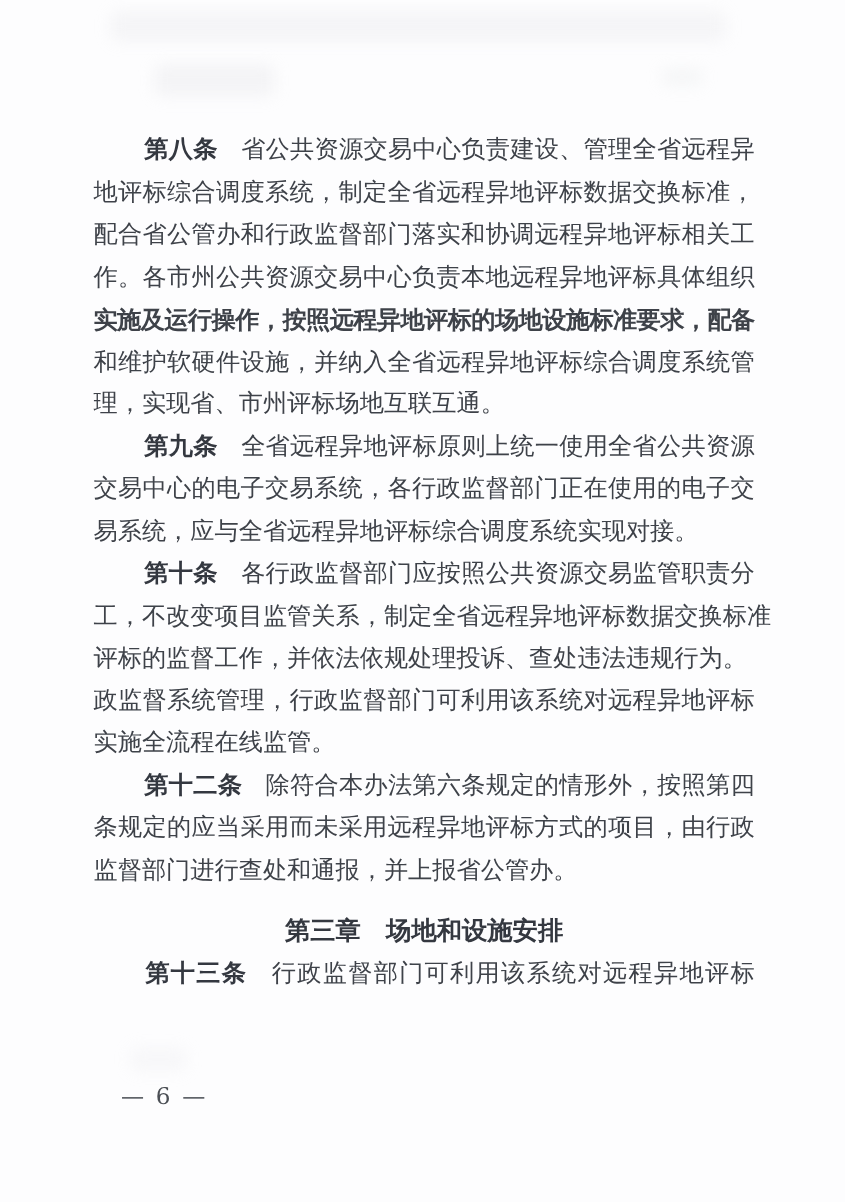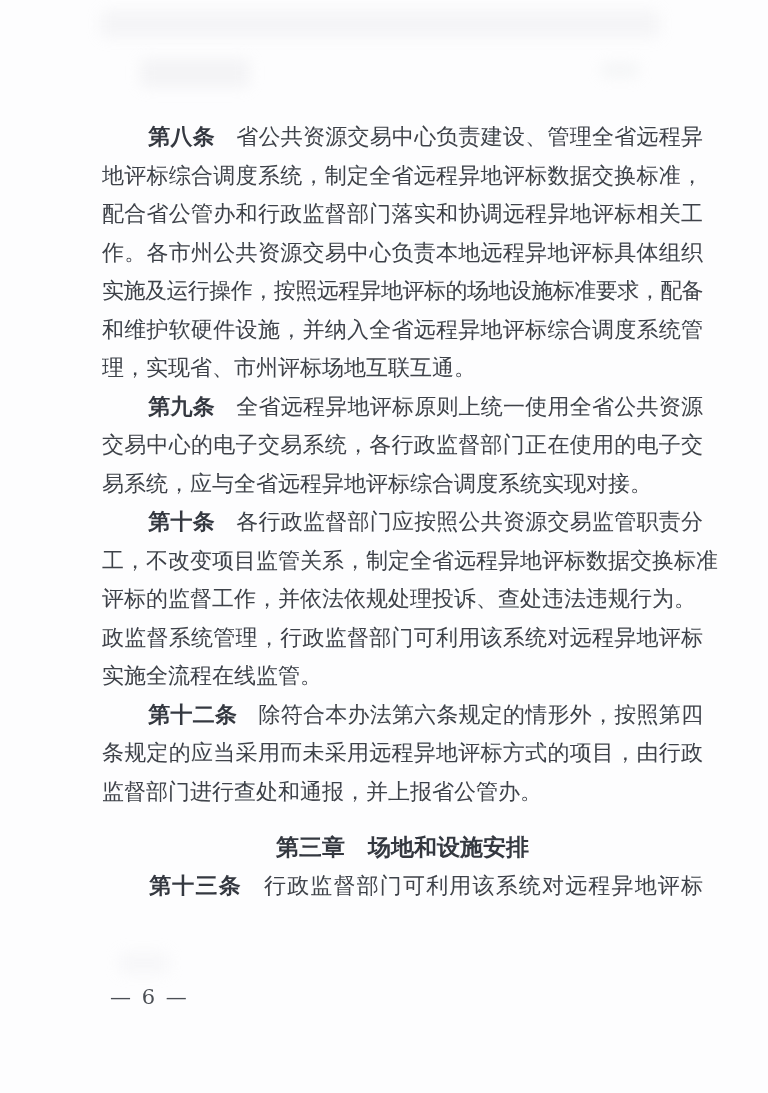--- a/index.html
+++ b/index.html
@@ -22,36 +22,36 @@
     filter: blur(7px);
     pointer-events: none;
   }
   .a1 { left: 100px; top: 10px;  width: 560px; height: 28px; background: rgba(210,212,216,0.18); }
   .a2 { left: 140px; top: 58px;  width: 110px; height: 30px; background: rgba(214,216,220,0.22); }
   .a3 { left: 600px; top: 62px;  width: 40px;  height: 16px; background: rgba(216,218,222,0.20); }
   .a4 { left: 118px; top: 952px; width: 52px;  height: 22px; background: rgba(220,222,226,0.18); }
 
   .content {
     position: absolute;
-    left: 102px;
+    left: 85px;
     top: 118px;
     width: 601px;
     color: #3e4249;
     font-size: 22px;
   }
   .line {
     height: 38.5px;
     line-height: 38.5px;
     white-space: nowrap;
     text-align: justify;
     text-justify: inter-character;
   }
   .line.full  { text-align-last: justify; }
   .line.short { text-align-last: left; }
-  .line.tight { letter-spacing: -0.6px; }
+  .line.tight { letter-spacing: -0.6px; font-weight: bold; }
   .indent { display: inline-block; width: 46px; }
   .gap    { display: inline-block; width: 21px; }
   .num {
     font-weight: bold;
     color: #343840;
     font-family: "DejaVu Sans", "Liberation Sans", sans-serif;
   }
   .heading {
     margin-top: 17px;
     height: 38.5px;

